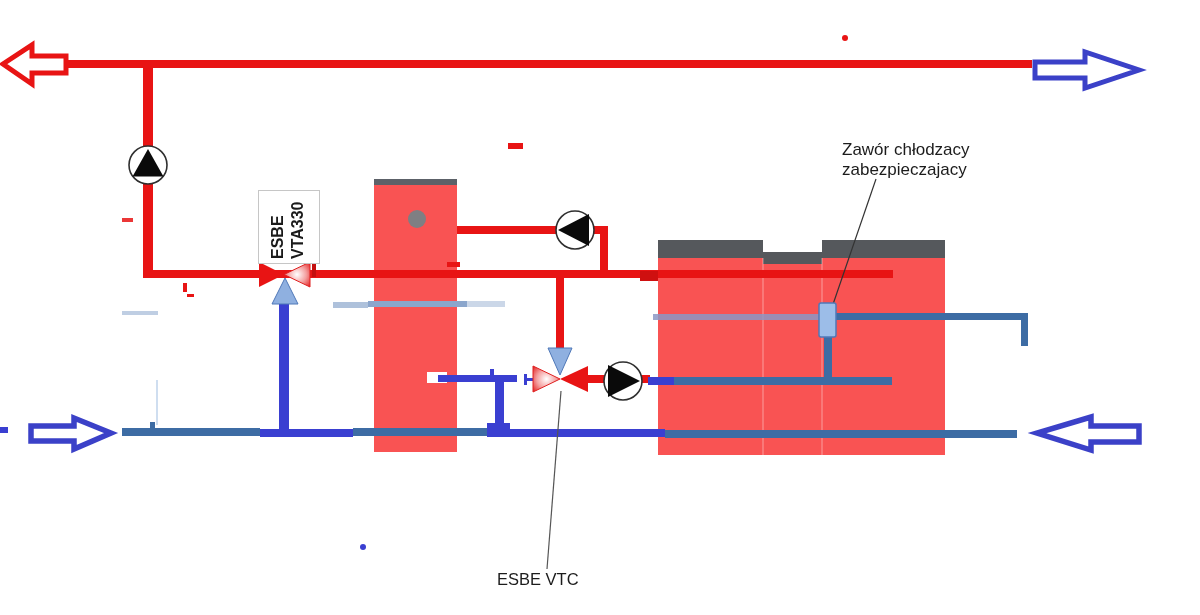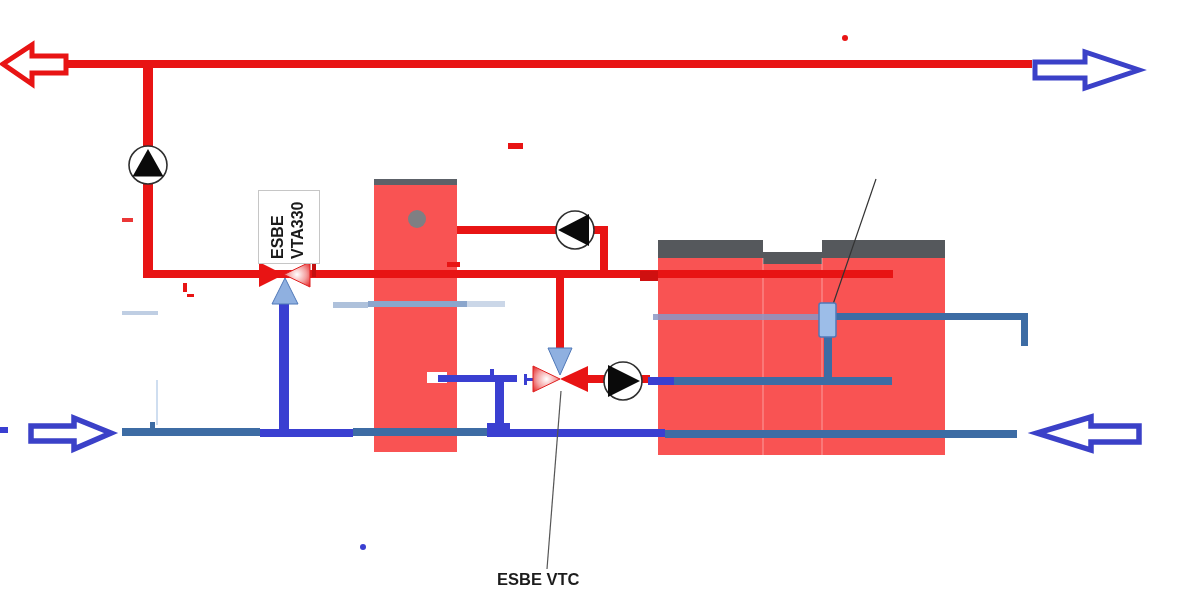--- a/index.html
+++ b/index.html
@@ -11,21 +11,21 @@
   .p-steel{background:var(--steel-blue);}
   .p-bright{background:var(--bright-blue);}
   .p-faint{background:var(--faint-blue);}
   .p-grayblue{background:rgba(140,152,198,0.85);}
   .dot{border-radius:50%;}
   .tank-red{background:var(--tank-red);}
   .bar-gray{background:var(--gray-dark);}
   .seam{background:rgba(255,255,255,0.22);}
   .label{position:absolute;color:var(--label-color);white-space:nowrap;}
   .label-zawor{font-size:17px;line-height:19.5px;font-weight:400;}
-  .label-vtc{font-size:16.5px;font-weight:700;}
+  .label-vtc{font-size:16.5px;font-weight:400;}
   .vta-box{position:absolute;background:#fff;border:1px solid #c6c6c6;}
   .vta-text{position:absolute;font-size:16px;font-weight:700;line-height:20px;
             transform:rotate(-90deg);transform-origin:center center;color:#1a1a1a;}
   .vta-text span{display:block;}
   svg{position:absolute;left:0;top:0;}
 </style>
 </head>
 <body>
 
 <div id="stage">
@@ -143,17 +143,21 @@
   </svg>
 
   <div class="layer">
 
     <div class="vta-box" style="left:258px;top:190px;width:60px;height:72px;"></div>
     <div class="vta-text" style="left:255px;top:206px;width:66px;height:40px;">
       <span>ESBE</span>
       <span>VTA330</span>
     </div>
 
+    <div class="label label-zawor" style="left:842px;top:140px;">
+      <span style="display:block;">Zawór chłodzacy</span>
+      <span style="display:block;">zabezpieczajacy</span>
+    </div>
 
     <div class="label label-vtc" style="left:497px;top:570px;">ESBE VTC</div>
   </div>
 
 </div>
 
 </body></html>

